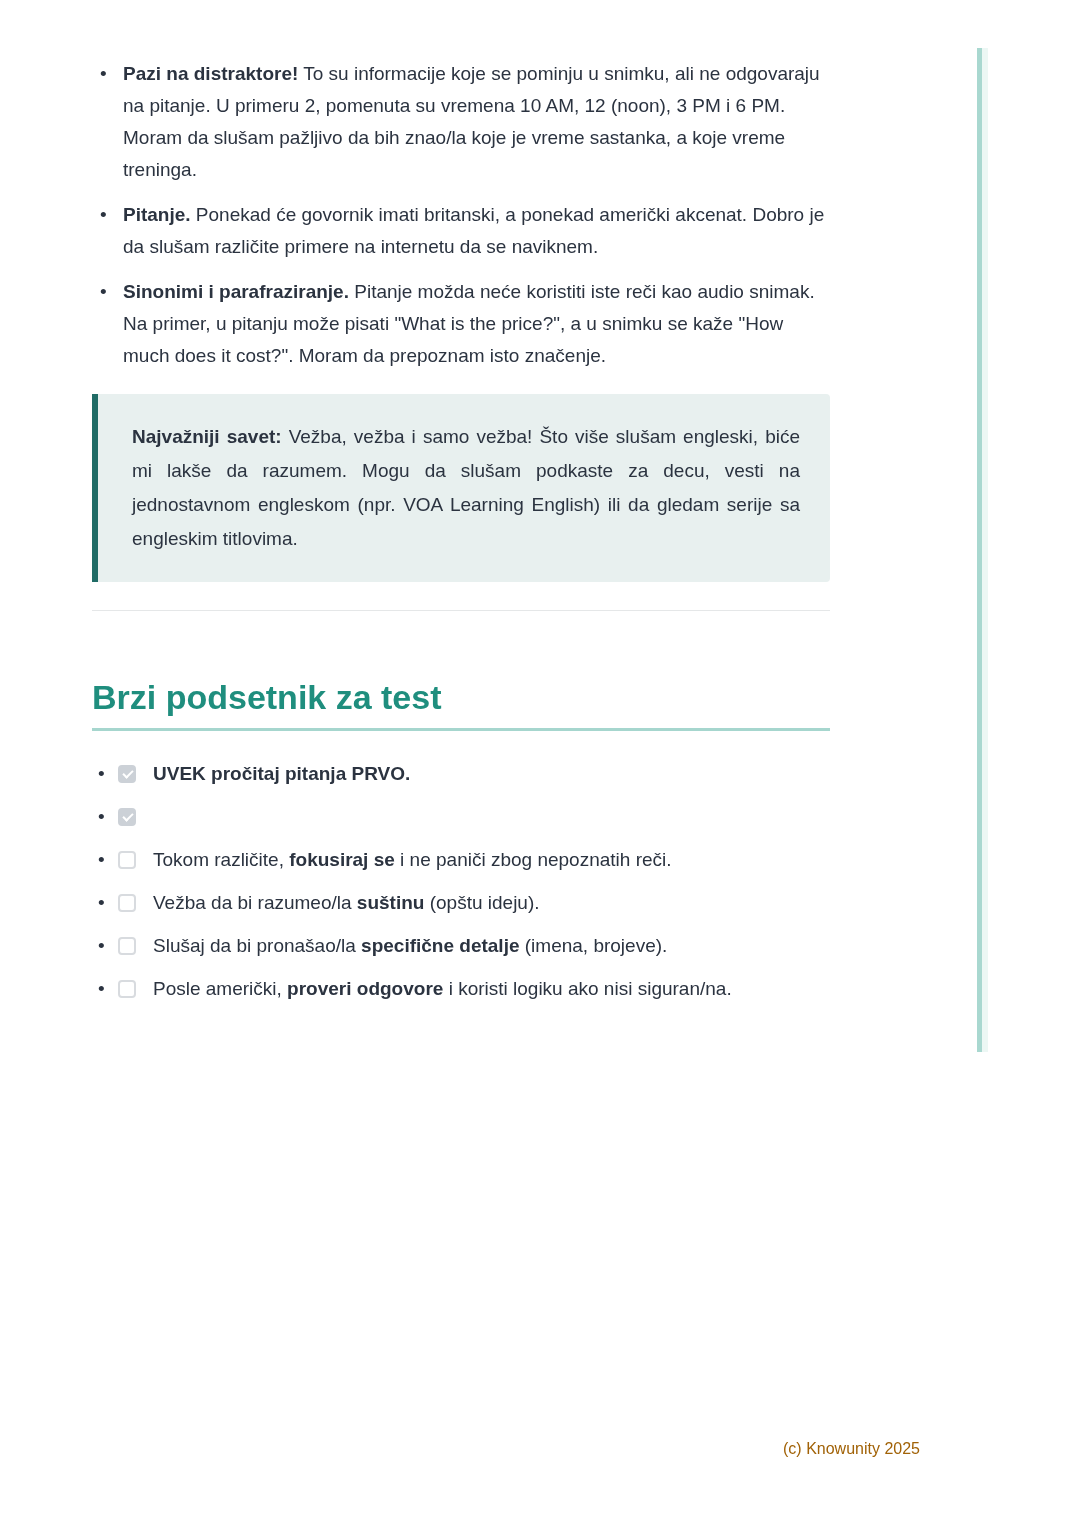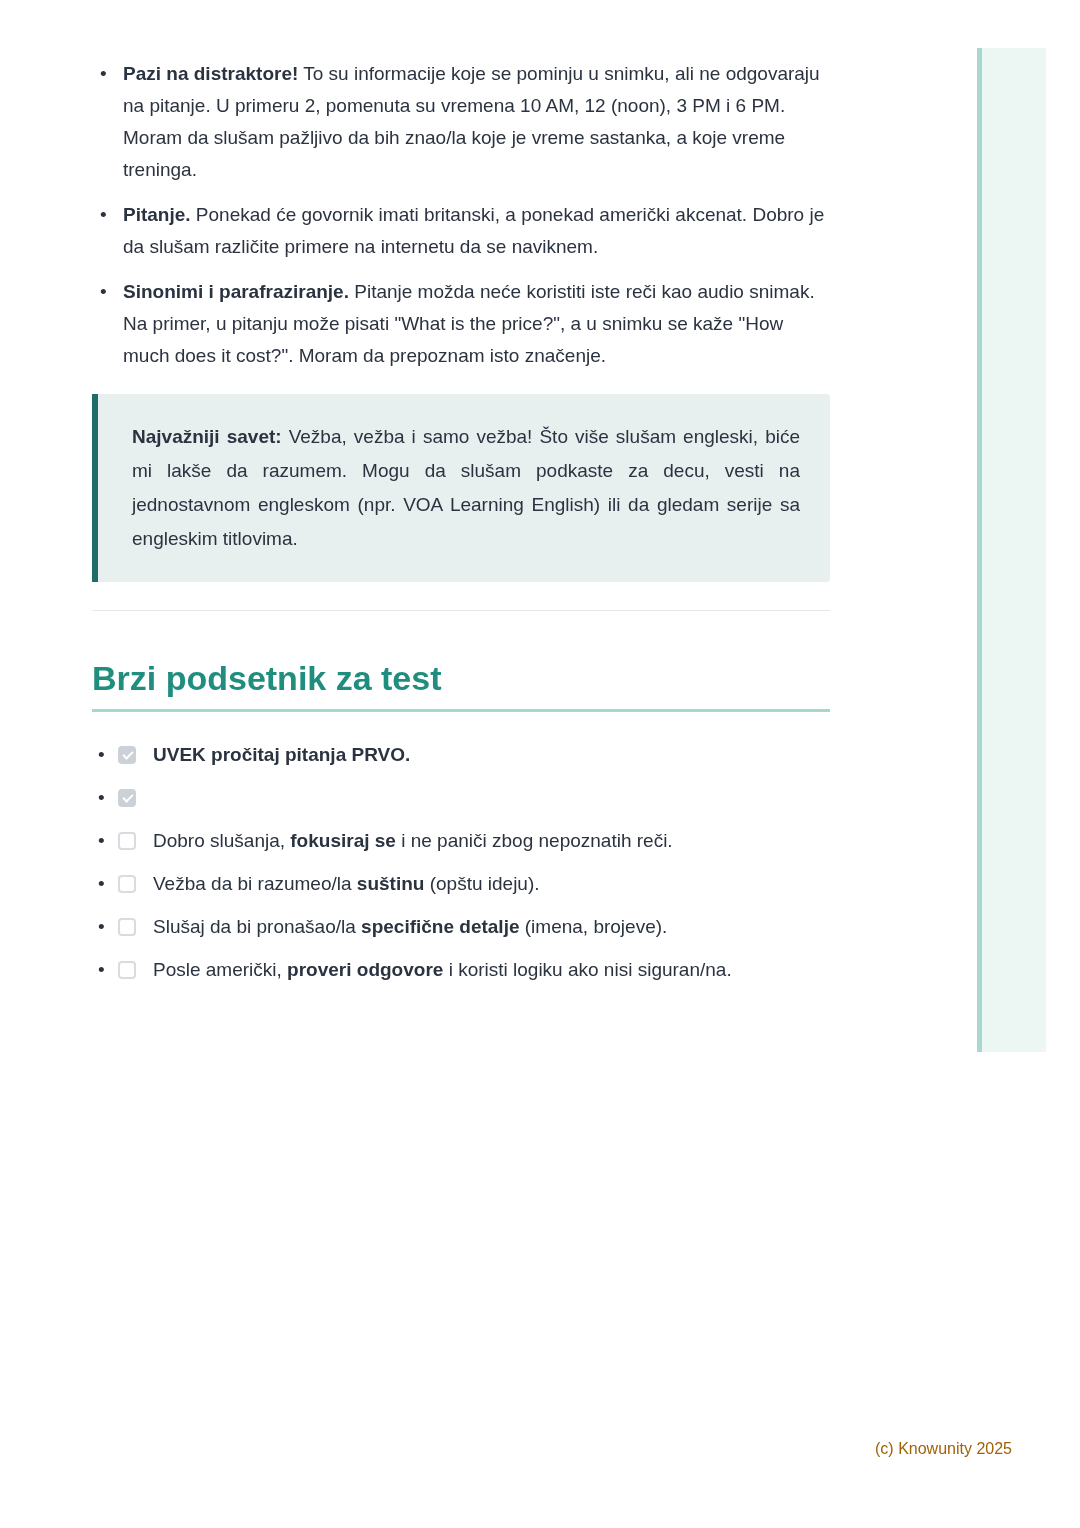--- a/index.html
+++ b/index.html
@@ -3,21 +3,21 @@
 <meta charset="utf-8">
 <style>
   * { margin:0; padding:0; box-sizing:border-box; }
   html,body { background:#ffffff; }
   body {
     font-family:"Liberation Sans", sans-serif;
     color:#2b3340;
   }
   .page {
     position:relative;
-    width:1080px;
+    width:988px;
     height:1528px;
     background:#ffffff;
     overflow:hidden;
   }
   .side-strip {
     position:absolute;
     top:48px;
     left:977px;
     width:69px;
     height:1004px;
@@ -62,21 +62,21 @@
     text-align:justify;
   }
   
   .divider {
     margin-top:28px;
     height:1px;
     background:#e5e7e8;
   }
   
   .section-title {
-    margin-top:47px;
+    margin-top:66px;
     font-size:34px;
     line-height:40px;
     font-weight:bold;
     color:#1f8e7e;
   }
   .title-rule {
     margin-top:11px;
     height:3px;
     background:#a6d6ce;
   }
@@ -169,21 +169,21 @@
         <span class="checkbox checked"></span>
         <span class="check-text"><span></span><span class="b">UVEK pročitaj pitanja PRVO.</span><span></span></span>
       </li>
       <li>
         <span class="dot">•</span>
         <span class="checkbox checked"></span>
       </li>
       <li>
         <span class="dot">•</span>
         <span class="checkbox"></span>
-        <span class="check-text"><span>Dobro slušanja, </span><span class="b">fokusiraj se</span><span> i ne paniči zbog nepoznatih reči.</span></span>
+        <span class="check-text"><span>Tokom različite, </span><span class="b">fokusiraj se</span><span> i ne paniči zbog nepoznatih reči.</span></span>
       </li>
       <li>
         <span class="dot">•</span>
         <span class="checkbox"></span>
         <span class="check-text"><span>Vežba da bi razumeo/la </span><span class="b">suštinu</span><span> (opštu ideju).</span></span>
       </li>
       <li>
         <span class="dot">•</span>
         <span class="checkbox"></span>
         <span class="check-text"><span>Slušaj da bi pronašao/la </span><span class="b">specifične detalje</span><span> (imena, brojeve).</span></span>

